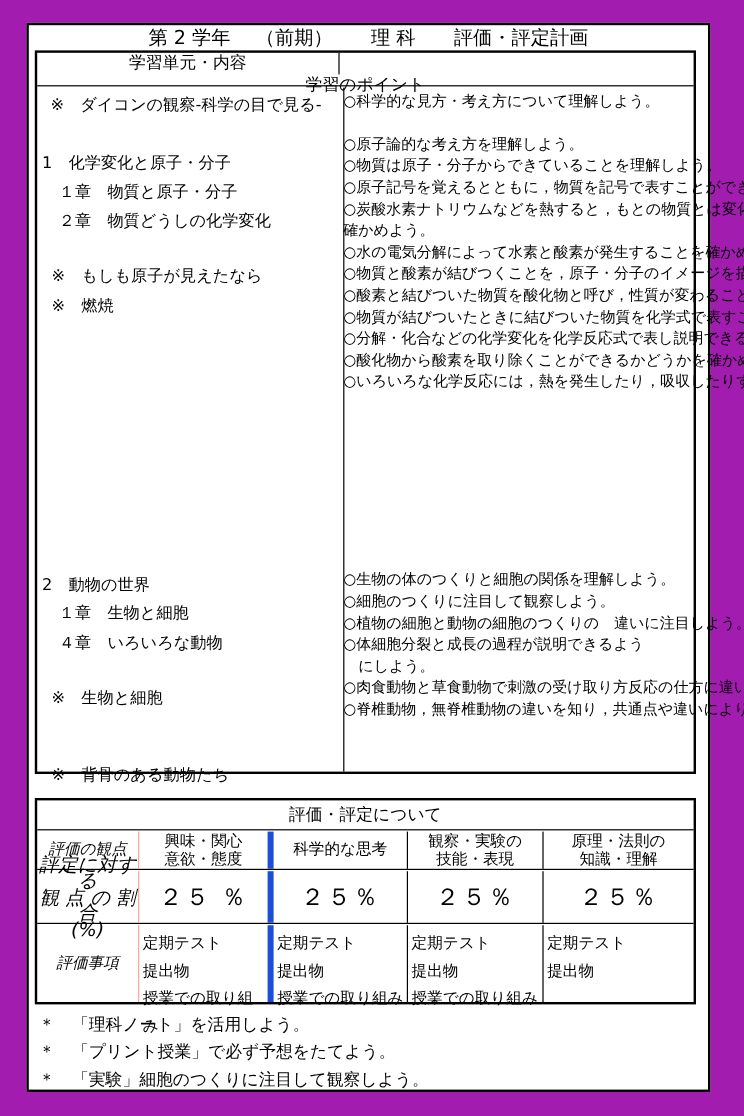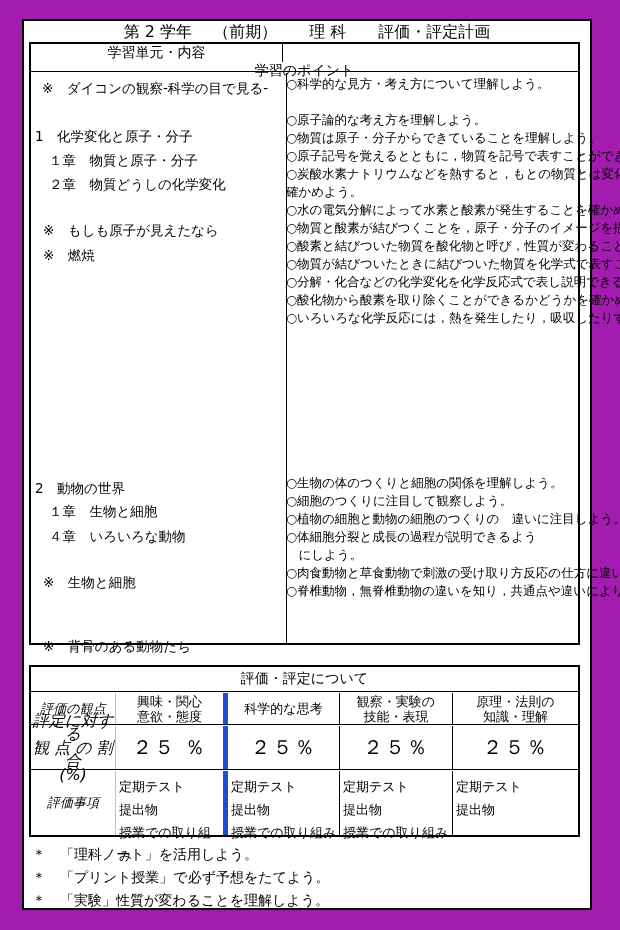--- a/index.html
+++ b/index.html
@@ -150,17 +150,17 @@
 提出物
 授業での取り組み</div>
         <div class="c5 itm-cell pre">定期テスト
 提出物</div>
       </div>
     </div>
 
     <div class="notes">
       <div>＊　「理科ノート」を活用しよう。</div>
       <div>＊　「プリント授業」で必ず予想をたてよう。</div>
-      <div>＊　「実験」性質が変わることを理解しよう。</div>
+      <div>＊　「実験」細胞のつくりに注目して観察しよう。</div>
     </div>
 
   </div>
 </div>
 
 </body></html>

